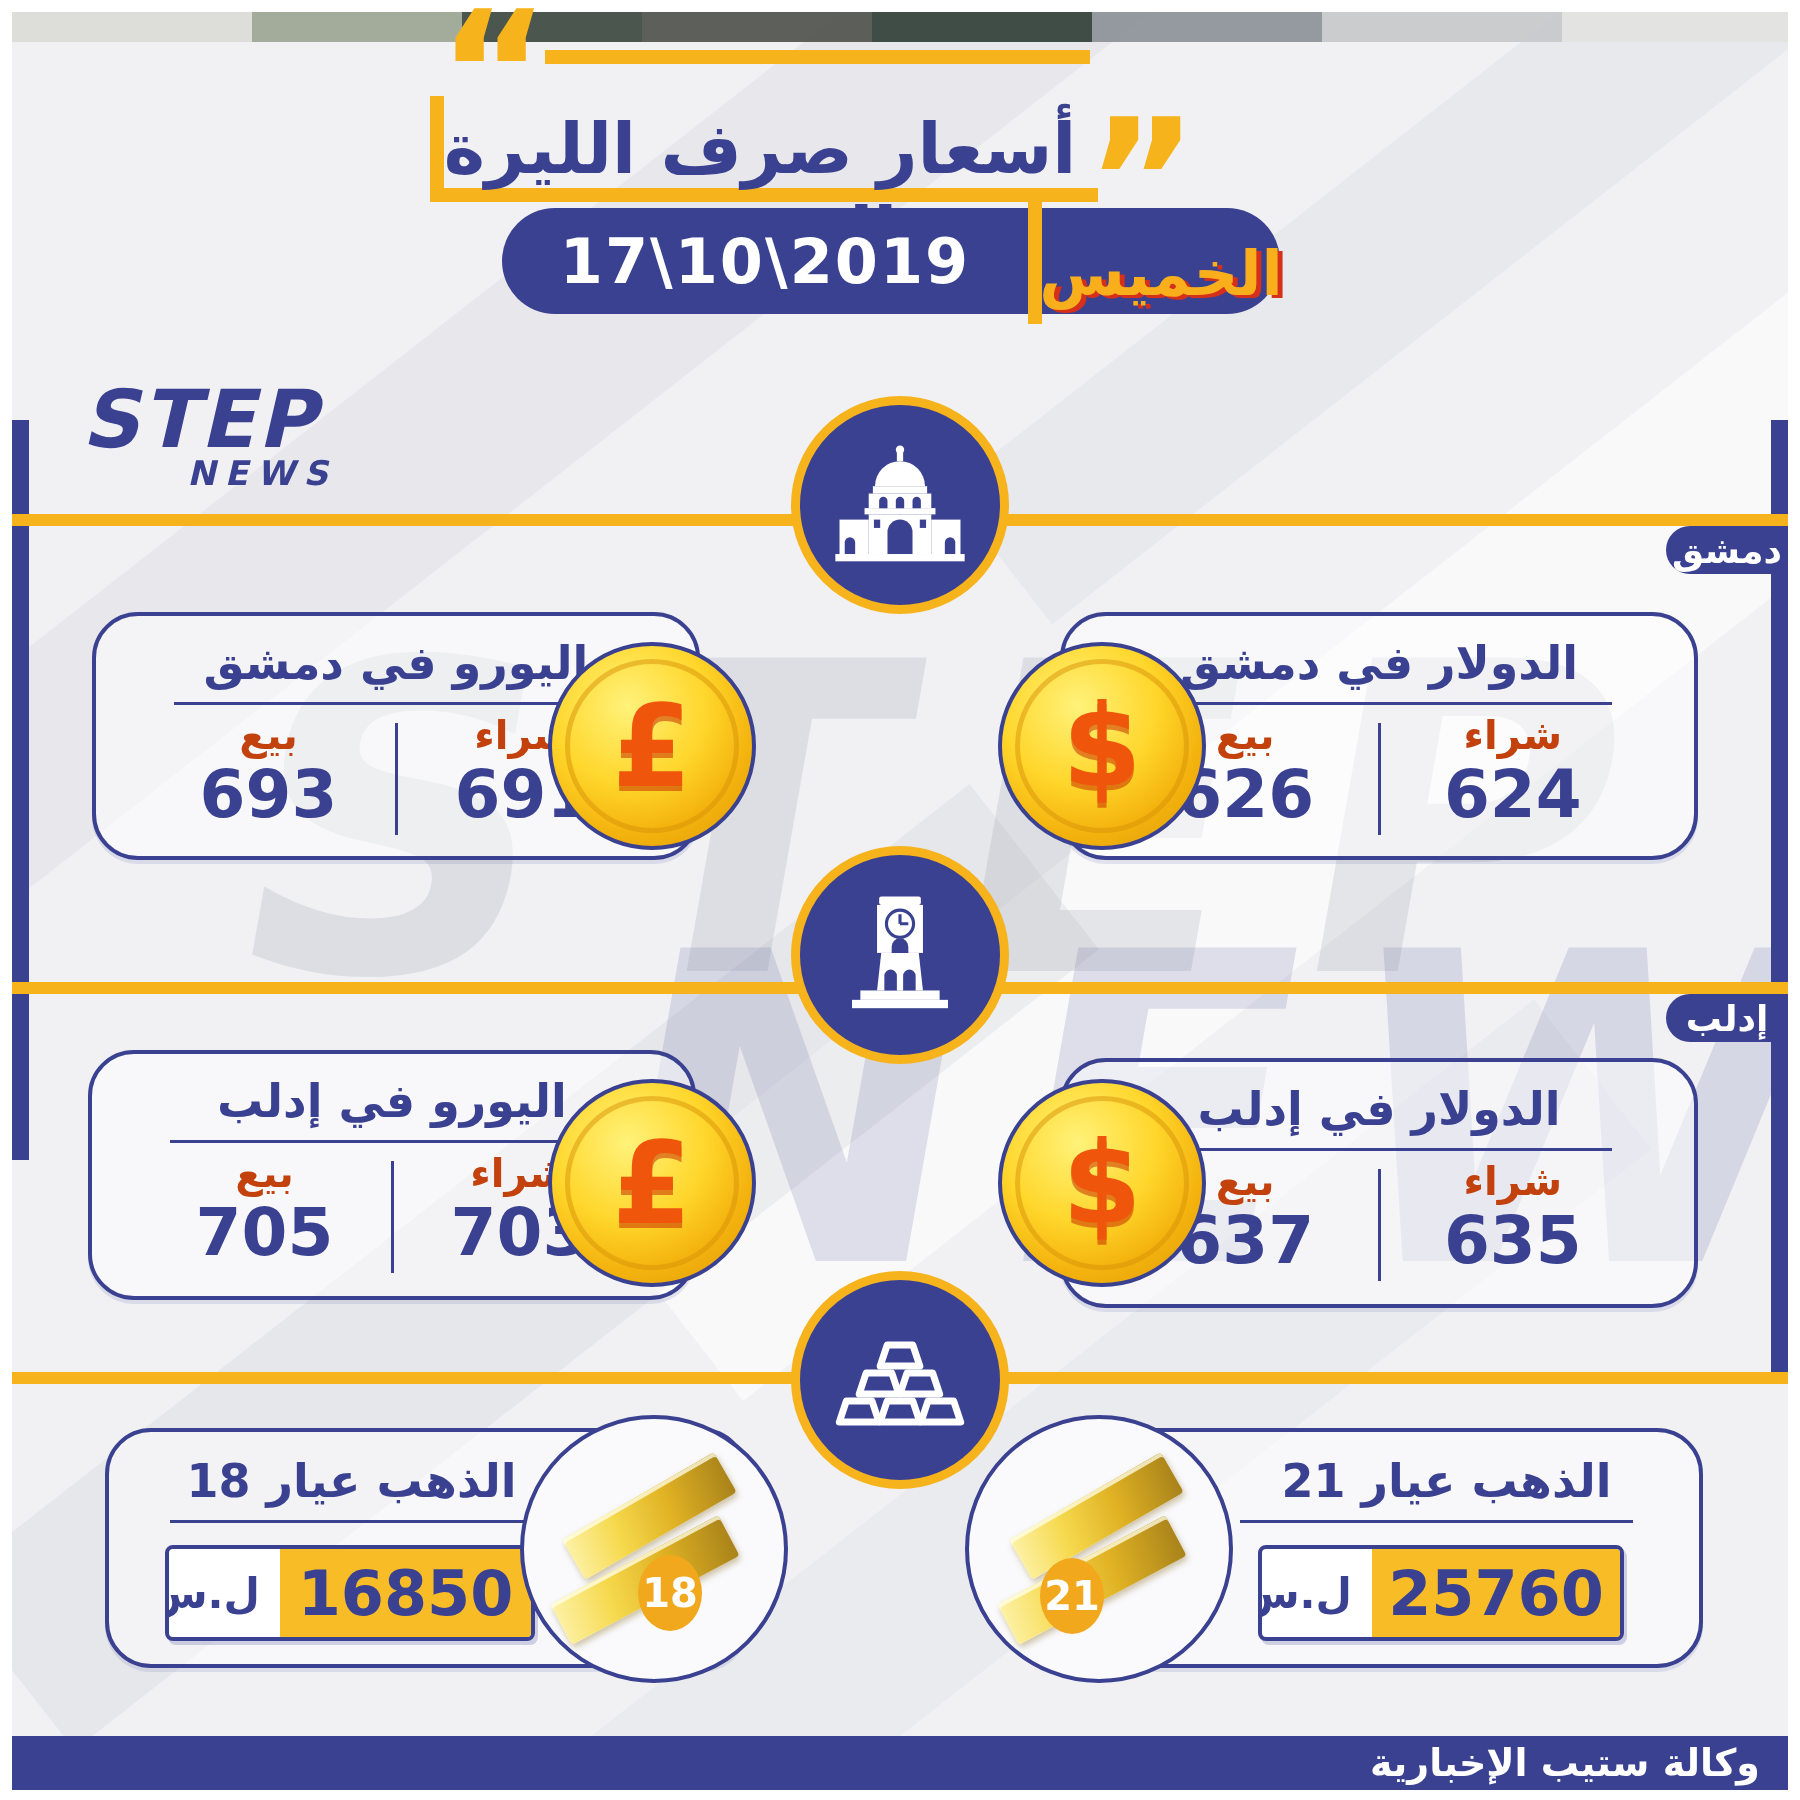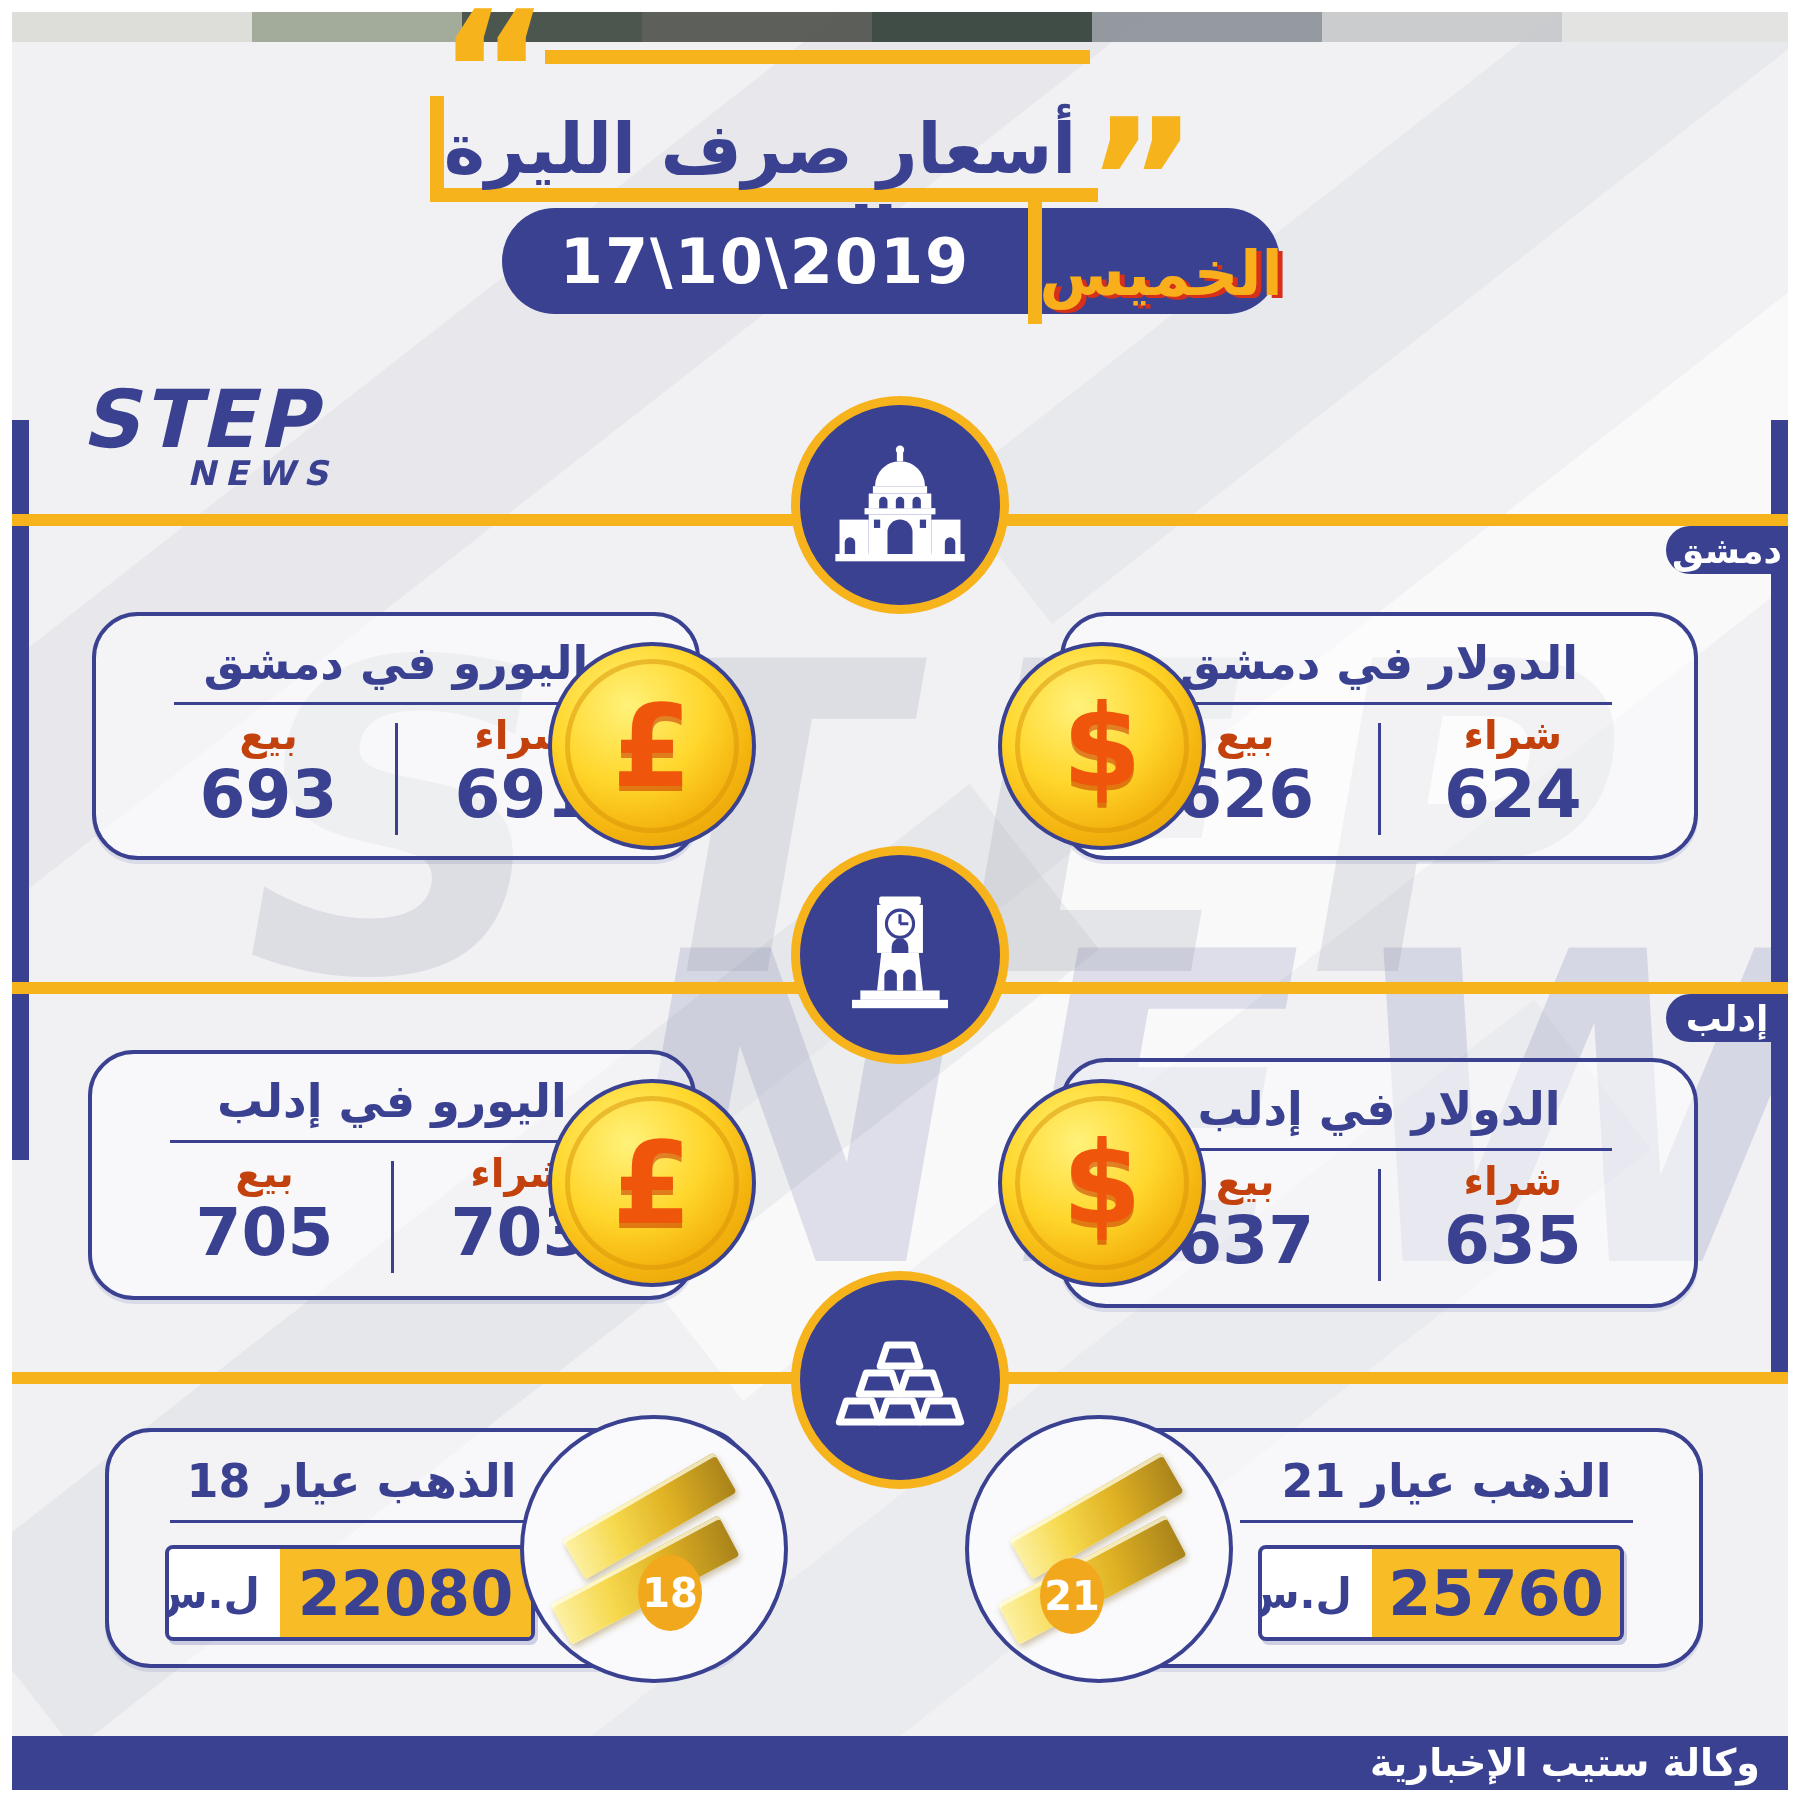--- a/index.html
+++ b/index.html
@@ -261,21 +261,21 @@
   </div>
   <div class="coin z6" style="left:998px;top:1079px;">
     <span class="coin-symbol">$</span>
   </div>
 
   <div class="card z4" style="left:105px;top:1428px;width:635px;height:232px;">
     <div class="gold-title" style="padding-right:150px;">الذهب عيار 18</div>
     <div class="gold-rule" style="transform:translateX(-60px);"></div>
   </div>
   <div class="price-box z5" style="left:165px;top:1545px;width:362px;">
-    <div class="price-num" style="width:215px;">22080</div>
+    <div class="price-num" style="width:215px;">16850</div>
     <div class="price-cur">ل.س</div>
   </div>
 
   <div class="card z4" style="left:1060px;top:1428px;width:635px;height:232px;">
     <div class="gold-title" style="padding-left:130px;">الذهب عيار 21</div>
     <div class="gold-rule" style="transform:translateX(55px);"></div>
   </div>
   <div class="price-box z5" style="left:1258px;top:1545px;width:358px;">
     <div class="price-num" style="width:212px;">25760</div>
     <div class="price-cur">ل.س</div>

